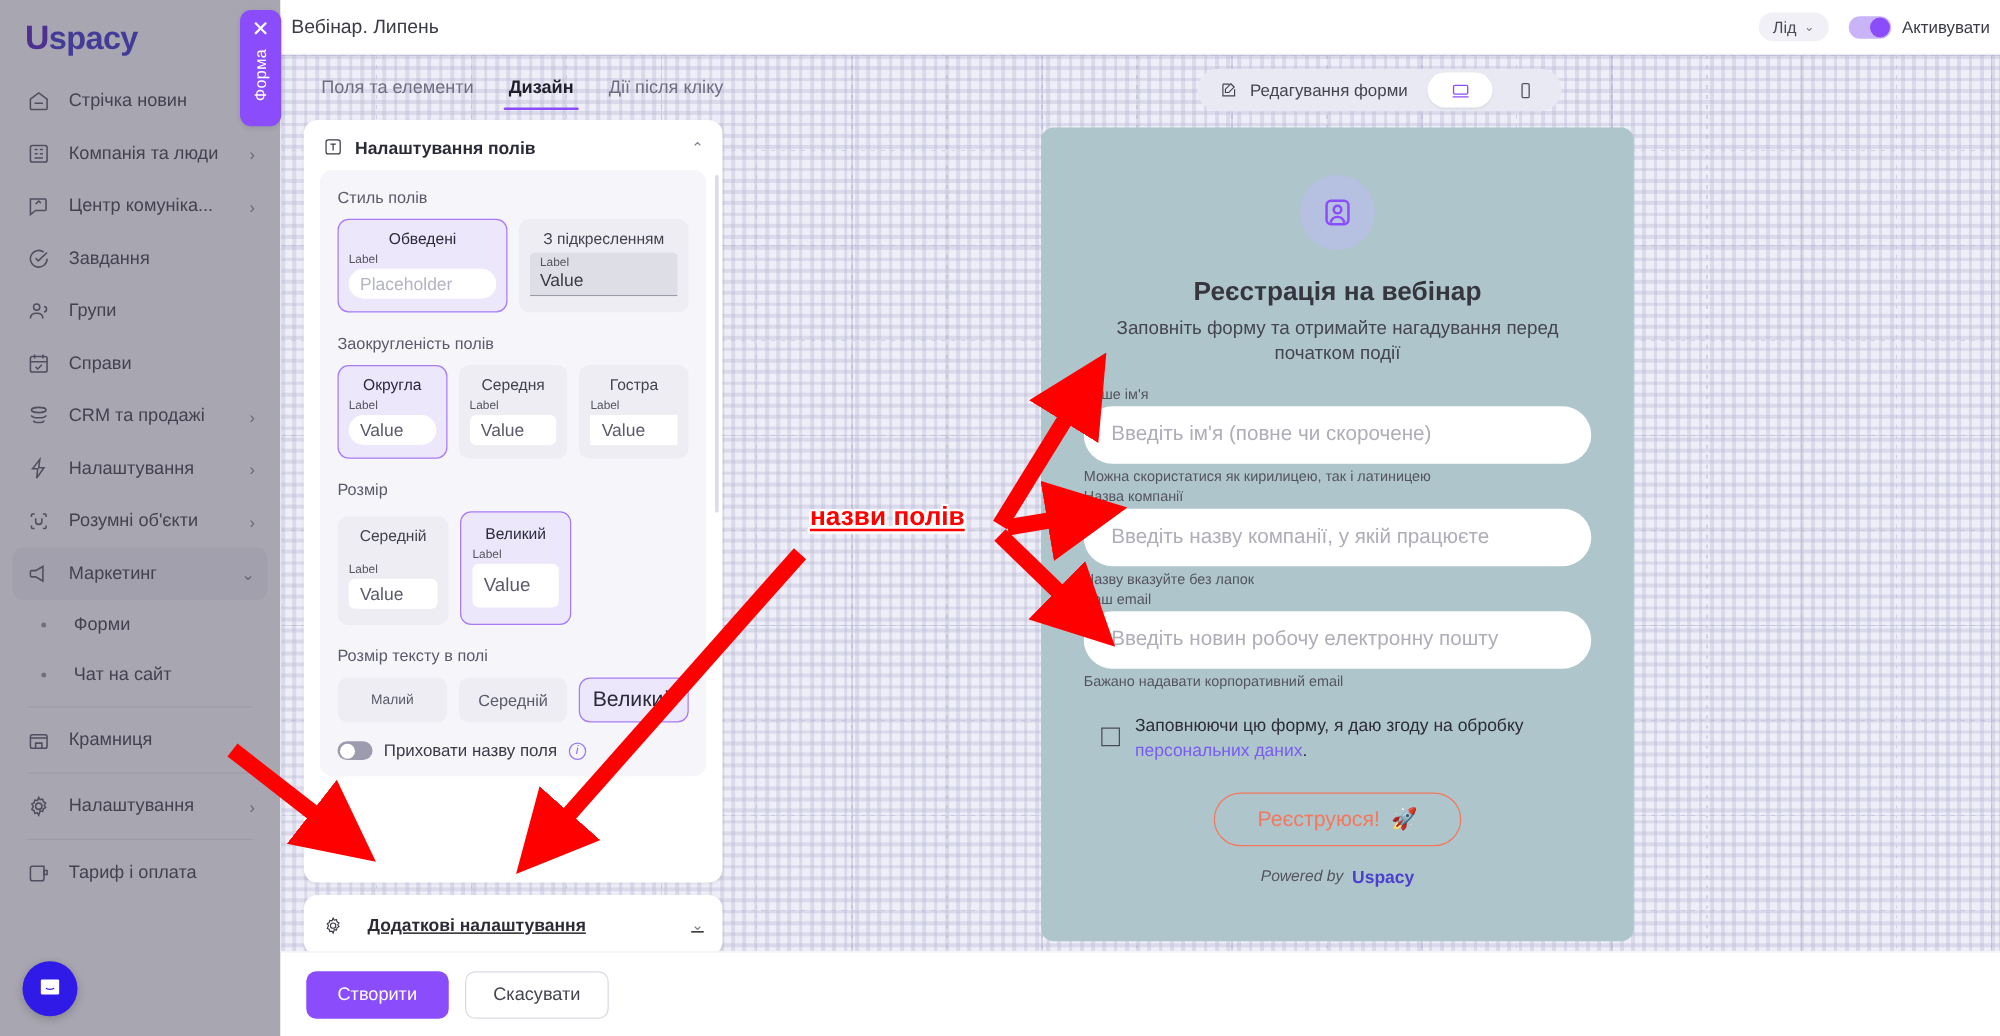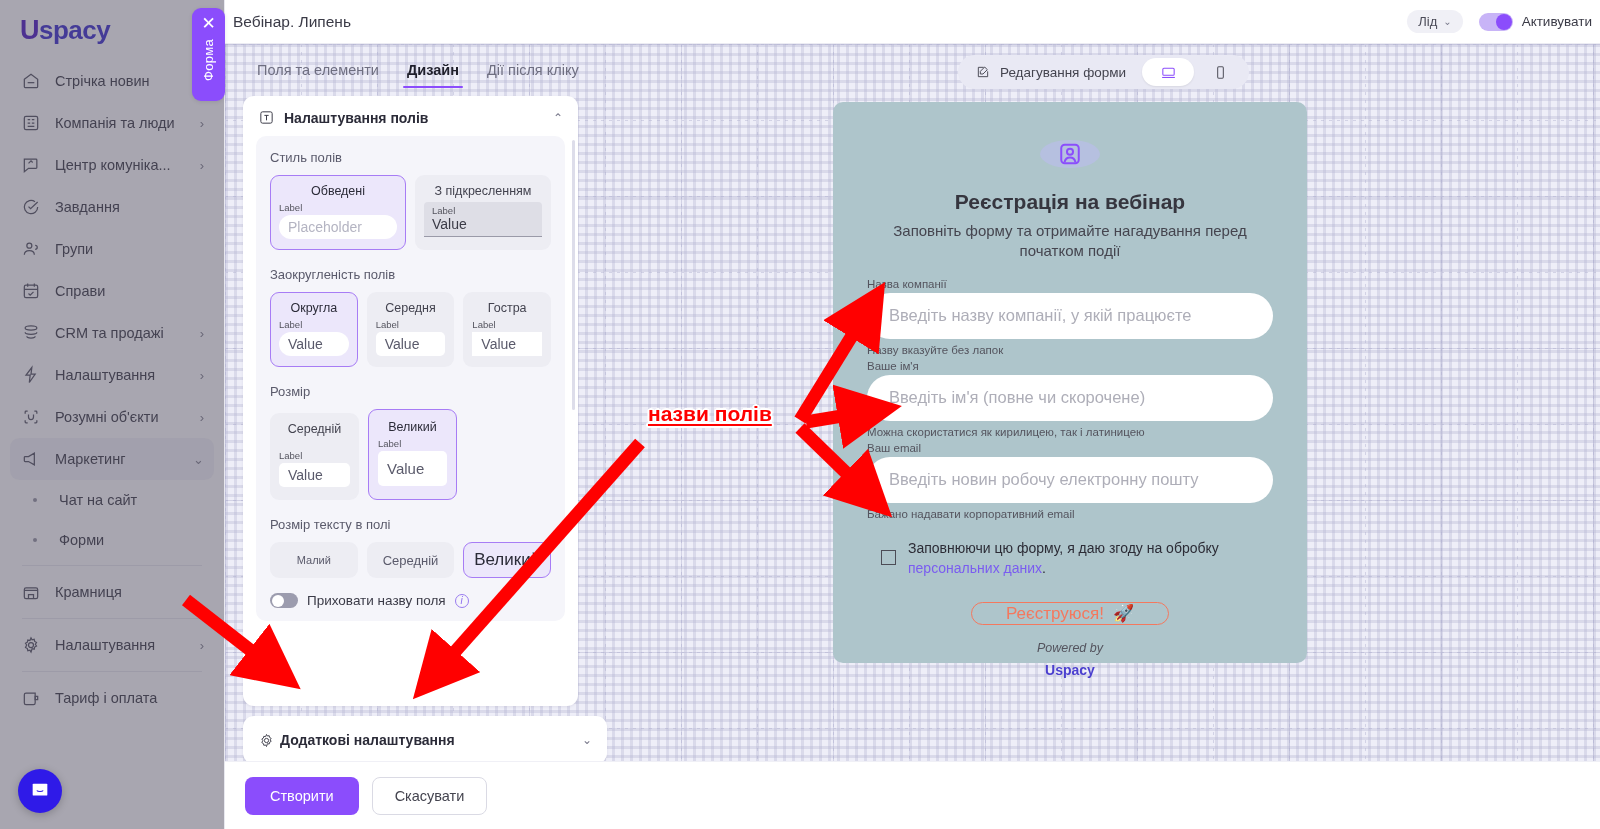--- a/index.html
+++ b/index.html
@@ -200,23 +200,23 @@
     width: 14px; height: 14px; border-radius: 50%; border: 1px solid #9a7cf0;
     color: #8b6af0; font-size: 10px; display: flex; align-items: center; justify-content: center;
     cursor: pointer; font-style: italic;
   }
   .panel-scroll {
     position: absolute; right: 3px; top: 44px; width: 3px; height: 270px;
     background: #ddddea; border-radius: 2px; cursor: pointer;
   }
 
   .panel2 {
-    position: absolute; left: 18px; top: 672px; width: 364px; height: 48px;
+    position: absolute; left: 18px; top: 672px; width: 335px; height: 48px;
     background: #fff; border-radius: 11px; box-shadow: 0 1px 3px rgba(30,20,60,0.07);
-    display: flex; align-items: center; gap: 5px; padding: 0 15px; z-index: 4; cursor: pointer;
+    display: flex; align-items: center; gap: 19px; padding: 0 15px; z-index: 4; cursor: pointer; text-decoration: underline;
   }
   .panel2 svg { width: 17px; height: 17px; stroke: #3b3b47; fill: none; stroke-width: 1.3; }
   .panel2 .p2-txt { font-size: 14px; font-weight: bold; color: #2b2b38; flex: 1; }
   .panel2 .p2-chev { color: #7a7a8c; font-size: 12px; }
 
   
   .devbar {
     position: absolute; left: 733px; top: 11px; z-index: 4;
     background: #e9e9f4; border-radius: 22px; height: 34px;
     display: flex; align-items: center; padding: 3px; gap: 0;
@@ -229,21 +229,21 @@
   .dev-btn {
     width: 52px; height: 28px; border-radius: 16px; display: flex;
     align-items: center; justify-content: center; cursor: pointer;
   }
   .dev-btn.on { background: #fff; box-shadow: 0 1px 2px rgba(0,0,0,0.08); }
   .dev-btn svg { width: 17px; height: 17px; stroke: #8b4dfc; fill: none; stroke-width: 1.5; }
   .dev-btn.off svg { stroke: #55555f; }
 
   
   .preview {
-    position: absolute; left: 608px; top: 58px; width: 474px; height: 561px;
+    position: absolute; left: 608px; top: 58px; width: 474px; height: 651px;
     background: #aec5cb; border-radius: 10px; z-index: 4;
     display: flex; flex-direction: column; align-items: center; padding: 38px 34px 0 34px;
   }
   .avatar-c {
     width: 60px; height: 60px; border-radius: 50%; background: #b6c0e0;
     display: flex; align-items: center; justify-content: center; margin-bottom: 22px;
   }
   .avatar-c svg { width: 28px; height: 28px; stroke: #8b4dfc; fill: none; stroke-width: 1.7; }
   .f-title { font-size: 21px; font-weight: bold; color: #36363f; text-align: center; margin-bottom: 7px; }
   .f-sub { font-size: 15px; color: #45454f; text-align: center; line-height: 1.35; margin-bottom: 16px; }
@@ -257,21 +257,21 @@
   .f-hint { font-size: 11.5px; color: #54545e; margin-top: 5px; margin-bottom: 4px; }
   .f-check { display: flex; gap: 12px; margin-top: 14px; width: 100%; align-items: flex-start; padding-left: 14px;}
   .cbox { width: 15px; height: 15px; border: 1.3px solid #4c4c56; background: transparent; flex: 0 0 15px; margin-top: 12px; cursor: pointer; }
   .c-txt { font-size: 14px; color: #2c2c36; line-height: 1.45; }
   .c-link { color: #7a5cf0; }
   .f-submit {
     margin-top: 24px; border: 1.4px solid #f4785e; border-radius: 24px;
     height: 43px; padding: 0 34px; display: flex; align-items: center; justify-content: center;
     gap: 9px; color: #f4785e; font-size: 17px; cursor: pointer; background: transparent;
   }
-  .powered { margin-top: 16px; display: flex; align-items: center; gap: 7px; flex-direction: column; }
+  .powered { margin-top: 16px; display: flex; align-items: center; gap: 7px; }
   .pw-txt { font-size: 12.5px; color: #54545e; font-style: italic; }
   .pw-logo { font-size: 14px; font-weight: bold; color: #4b3fcf; text-align: right; }
 
   
   .footer {
     position: absolute; left: 0; bottom: 0; width: 1375px; height: 68px;
     background: #fff; display: flex; align-items: center; gap: 13px; padding: 0 20px;
     border-top: 1px solid #f0f0f6;
   }
   .btn-primary {
@@ -414,27 +414,27 @@
             </svg>
           </span>
         <span class="nav-label">Маркетинг</span>
         <span class="nav-chev">⌄</span>
       </div>
 
       <div class="nav-sub">
         <span class="bullet">
             <i></i>
           </span>
-        <span>Чат на сайт</span>
+        <span>Форми</span>
       </div>
       <div class="nav-sub">
         <span class="bullet">
             <i></i>
           </span>
-        <span>Форми</span>
+        <span>Чат на сайт</span>
       </div>
 
       <div class="nav-div"></div>
       <div class="nav-item">
         <span class="nav-ico">
             <svg viewBox="0 0 24 24">
               <rect x="4" y="7" width="16" height="13" rx="2"></rect>
               <path d="M4 10h16M9 20v-5h6v5"></path>
             </svg>
           </span>
@@ -623,29 +623,29 @@
           <svg viewBox="0 0 24 24">
               <rect x="4.5" y="4" width="15" height="16" rx="3"></rect>
               <circle cx="12" cy="10" r="2.6"></circle>
               <path d="M7.3 19c.6-2.6 2.5-4 4.7-4s4.1 1.4 4.7 4"></path>
             </svg>
         </div>
         <div class="f-title">Реєстрація на вебінар</div>
         <div class="f-sub">Заповніть форму та отримайте нагадування перед початком події</div>
 
         <div class="f-group">
+          <div class="f-lbl">Ваше ім'я</div>
+          <div class="f-input">Введіть ім'я (повне чи скорочене)</div>
+          <div class="f-hint">Можна скористатися як кирилицею, так і латиницею</div>
+        </div>
+
+        <div class="f-group">
           <div class="f-lbl">Назва компанії</div>
           <div class="f-input">Введіть назву компанії, у якій працюєте</div>
           <div class="f-hint">Назву вказуйте без лапок</div>
-        </div>
-
-        <div class="f-group">
-          <div class="f-lbl">Ваше ім'я</div>
-          <div class="f-input">Введіть ім'я (повне чи скорочене)</div>
-          <div class="f-hint">Можна скористатися як кирилицею, так і латиницею</div>
         </div>
 
         <div class="f-group">
           <div class="f-lbl">Ваш email</div>
           <div class="f-input">Введіть новин робочу електронну пошту</div>
           <div class="f-hint">Бажано надавати корпоративний email</div>
         </div>
 
         <div class="f-check">
           <span class="cbox"></span>

